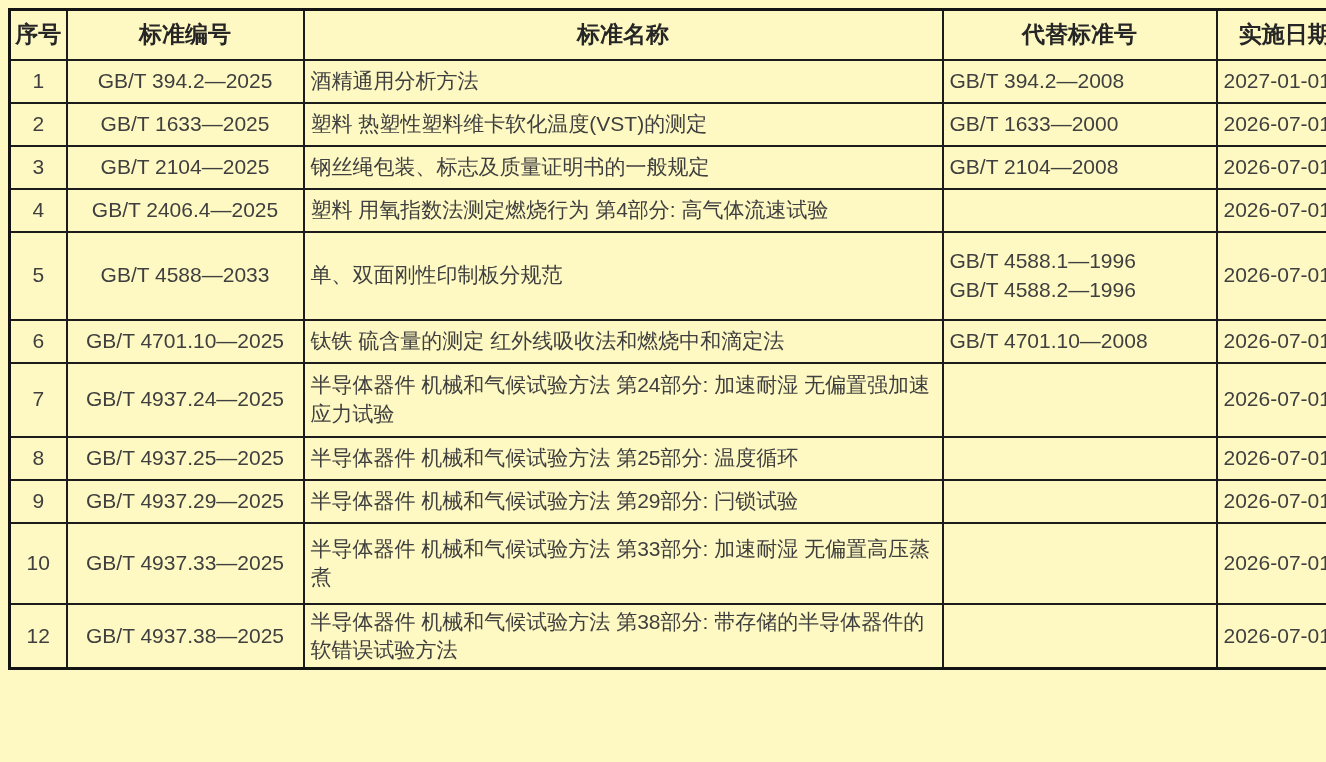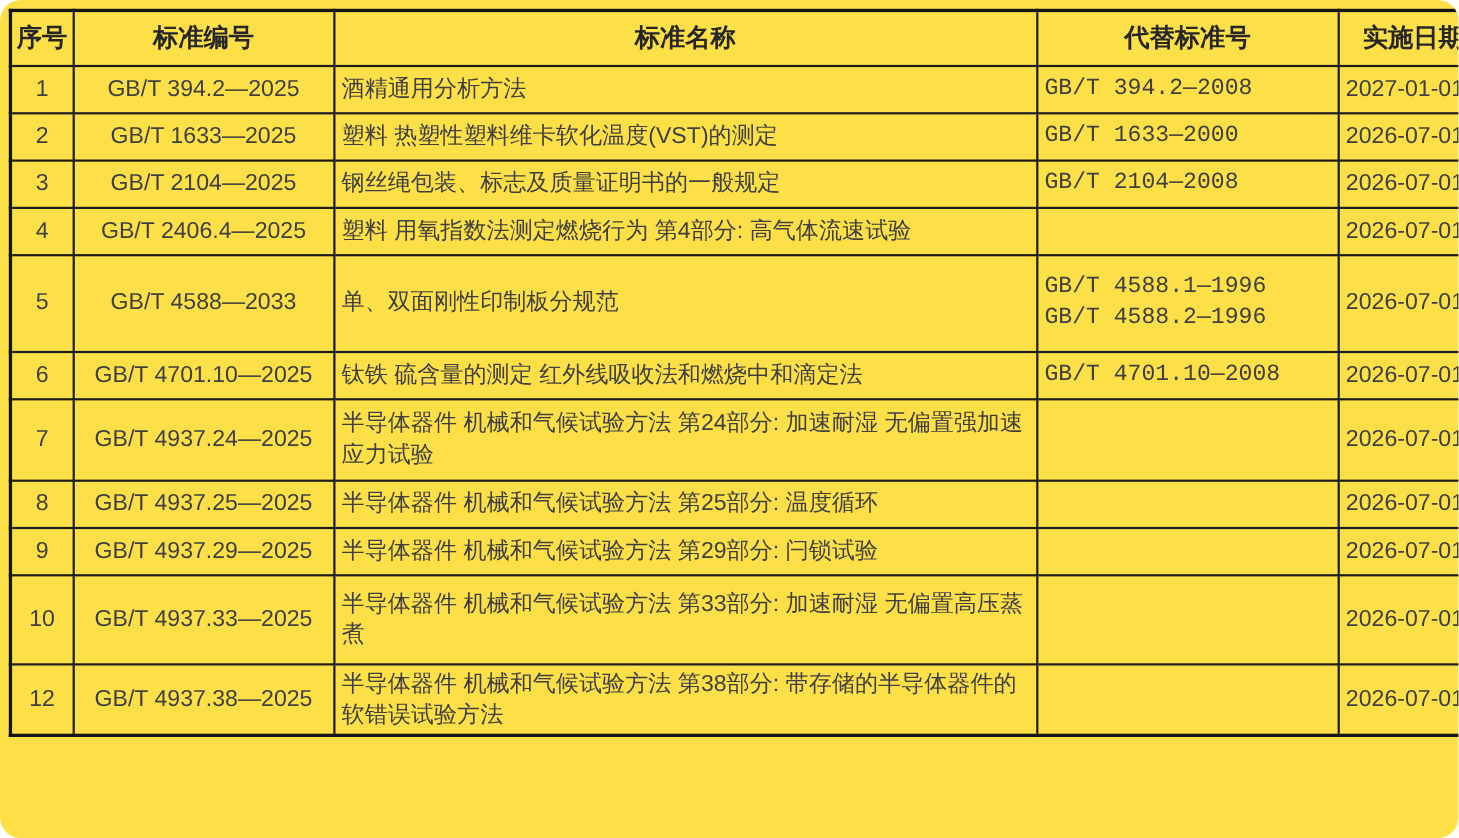--- a/index.html
+++ b/index.html
@@ -5,24 +5,23 @@
   * { box-sizing: border-box; }
   html, body {
     margin: 0;
     padding: 0;
     background: #ffffff;
   }
   .page {
     position: relative;
     width: 1326px;
     height: 762px;
-    background: #fde047;
+    background: #fef9c3;
     font-family: "Liberation Sans", sans-serif;
     overflow: hidden;
-    border-radius: 19px;
   }
   table.std-table {
     position: absolute;
     left: 8px;
     top: 8px;
     width: 1312px;
     border-collapse: collapse;
     table-layout: fixed;
     border: 3px solid #141414;
   }
@@ -44,21 +43,21 @@
     font-size: 21px;
     color: #3f3f3f;
     height: 43px;
     padding: 3px 6px;
     line-height: 1.35;
   }
   
   .c-index    { width: 57px;  text-align: center; }
   .c-code     { width: 237px; text-align: center; padding-left: 5px; }
   .c-name     { width: 639px; text-align: left; padding-left: 9px; }
-  .c-replaces { width: 274px; text-align: left; padding-left: 5px; white-space: pre-line; font-family: Liberation Mono, monospace; }
+  .c-replaces { width: 274px; text-align: left; padding-left: 5px; white-space: pre-line; }
   .c-date     { width: 137px; text-align: left; padding-left: 4px; }
   
   tbody tr:nth-child(5) td  { height: 88px; }
   tbody tr:nth-child(7) td  { height: 74px; }
   tbody tr:nth-child(10) td { height: 81px; }
   tbody tr:nth-child(12) td { height: 68px; }
 </style>
 </head>
 <body>
 

